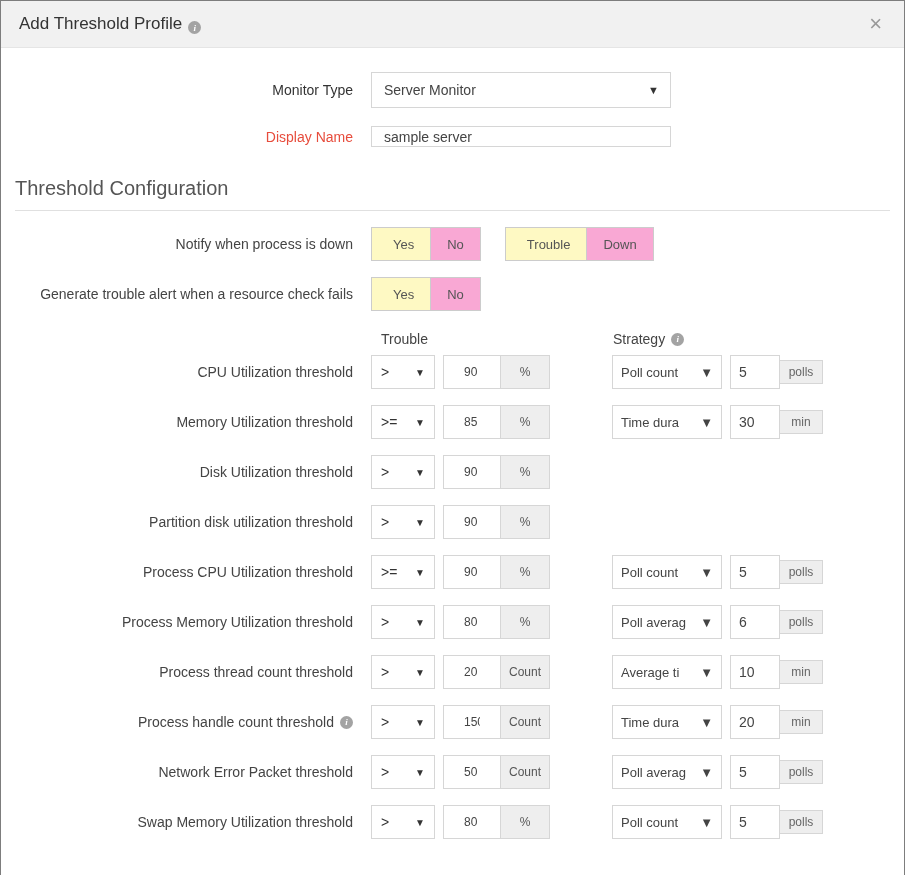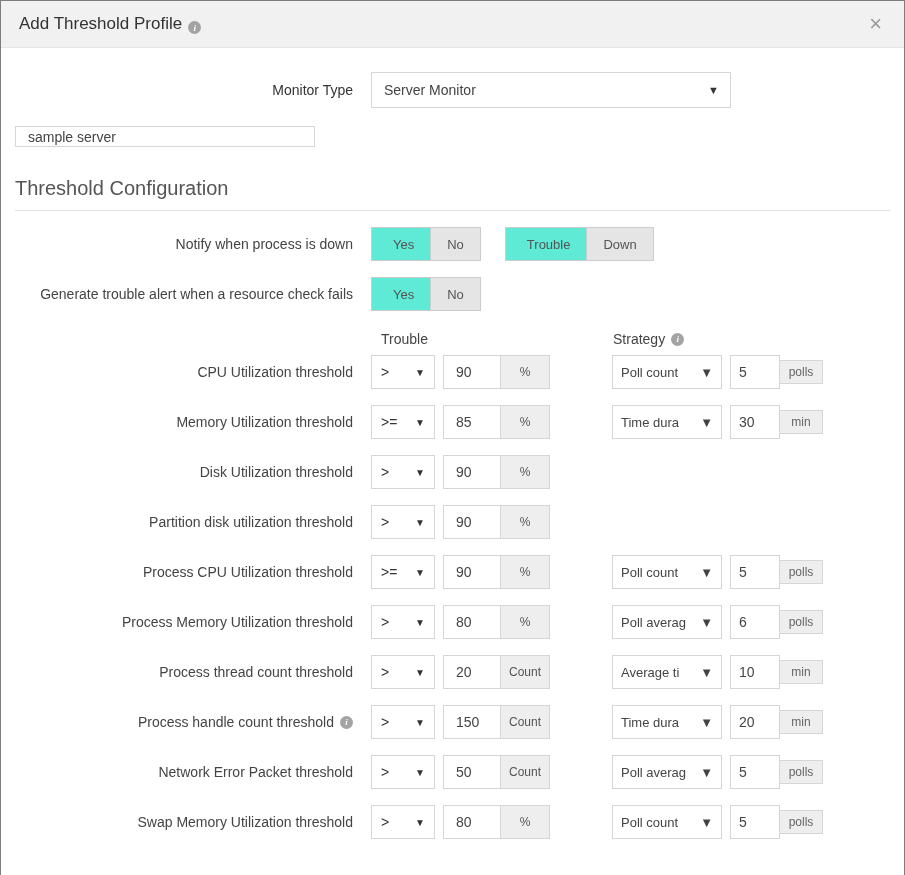--- a/index.html
+++ b/index.html
@@ -66,21 +66,21 @@
     padding-right: 18px;
     font-size: 14px;
     color: #333;
   }
   .form-label.required { color: #e74c3c; }
   .select-wrap {
     position: relative;
     display: inline-block;
   }
   .select-box {
-    width: 360px;
+    width: 300px;
     height: 36px;
     border: 1px solid #d6d6d6;
     background: #fff;
     padding: 0 30px 0 12px;
     font-size: 14px;
     color: #444;
     display:flex;
     align-items:center;
   }
   .select-caret {
@@ -123,27 +123,27 @@
   .toggle-group {
     display: inline-flex;
     border: 1px solid #ccc;
     height: 34px;
   }
   .toggle-group + .toggle-group { margin-left: 24px; }
   .toggle-btn {
     padding: 0 16px;
     font-size: 13px;
     color: #555;
-    background: #e5e5e5;
+    background: #f9a8d4;
     display:flex;
     align-items:center;
     cursor:pointer;
   }
   .toggle-btn.active {
-    background: #5eead4;
+    background: #fef9c3;
     padding-left: 21px;
   }
   .toggle-btn + .toggle-btn { border-left: 1px solid #ccc; }
   .col-headers {
     display:flex;
     margin-top: 20px;
     margin-bottom: 8px;
   }
   .col-spacer { width: 366px; }
   .col-head {
@@ -183,22 +183,22 @@
     font-size: 14px;
     color:#333;
     margin-right: 8px;
     cursor:pointer;
   }
   .op-select .caret { font-size: 10px; color:#333; }
   .val-input {
     width: 58px;
     height: 34px;
     border: 1px solid #d6d6d6;
-    padding: 0 12px;
-    font-size: 14px;
+    padding: 0 20px;
+    font-size: 12px;
     color:#444;
   }
   .unit-box {
     width: 50px;
     height: 34px;
     border: 1px solid #d6d6d6;
     background:#eeeeee;
     display:flex;
     align-items:center;
     justify-content:center;
@@ -266,20 +266,21 @@
 
     <div class="form-row">
       <div class="form-label">Monitor Type</div>
       <div class="select-wrap">
         <div class="select-box">Server Monitor</div>
         <span class="select-caret">▼</span>
       </div>
     </div>
 
     <div class="form-row">
+      <div class="form-label required">Display Name</div>
       <input class="text-input" type="text" value="sample server" style="">
     </div>
 
     <div class="section-title">Threshold Configuration</div>
 
     <div class="toggle-row">
       <div class="toggle-label">Notify when process is down</div>
       <div class="toggle-group">
         <div class="toggle-btn active">Yes</div>
         <div class="toggle-btn">No</div>

